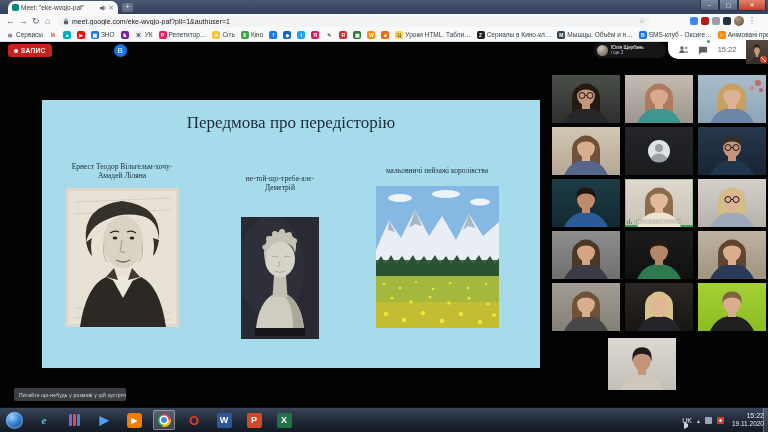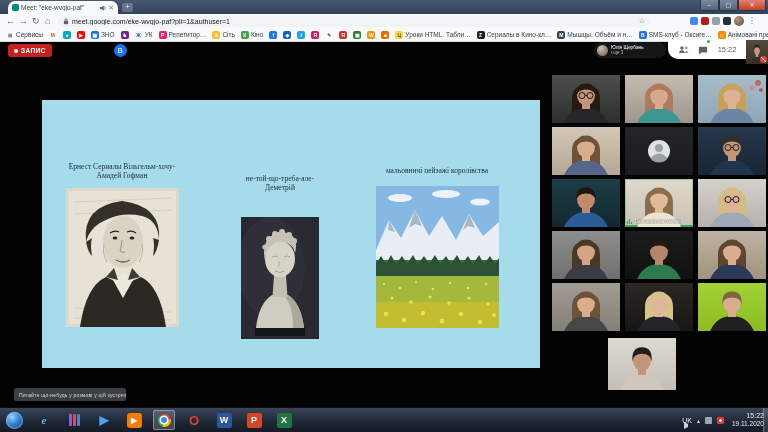--- a/index.html
+++ b/index.html
@@ -308,23 +308,24 @@
       <span id="self-person"><svg viewBox="0 0 68 48" preserveAspectRatio="none">
             <path d="M12,48 q7,-15 22,-15 q15,0 22,15 z" fill="#33302c"></path>
             <rect x="30" y="25" width="8" height="9" fill="#c59579"></rect>
             <ellipse cx="34" cy="20" rx="9" ry="10.5" fill="#c59579"></ellipse>
             <path d="M24.5,22 q-1.5,-13.5 9.5,-13.5 q11,0 9.5,13.5 q-0.5,-7.5 -9.5,-7.5 q-9,0 -9.5,7.5 z" fill="#2a201a"></path>
           </svg></span>
       <span class="mic-off"></span>
     </div>
 
     <div class="slide">
+      <div class="slide-title">Передмова про передісторію</div>
 
       <div class="fig fig1">
-        <div class="fig-cap">Ернест Сериалы Вільгельм-хочу-Амадей Гофман</div>
+        <div class="fig-cap">Ернест Теодор Вільгельм-хочу-Амадей Ліляна</div>
         <svg width="113" height="139" viewBox="0 0 113 139">
           <rect width="113" height="139" fill="#ddd8cb"></rect>
           <rect x="3" y="3" width="107" height="133" fill="#e7e2d5"></rect>
           <g stroke="#c8c2b2" stroke-width="0.6">
             <line x1="8" y1="14" x2="105" y2="10"></line>
               <line x1="8" y1="26" x2="105" y2="22"></line>
             <line x1="8" y1="120" x2="105" y2="124"></line>
               <line x1="8" y1="130" x2="105" y2="132"></line>
           </g>
           <path d="M14,139 Q20,98 40,89 L57,97 L75,89 Q94,98 100,139 z" fill="#2c2824"></path>

